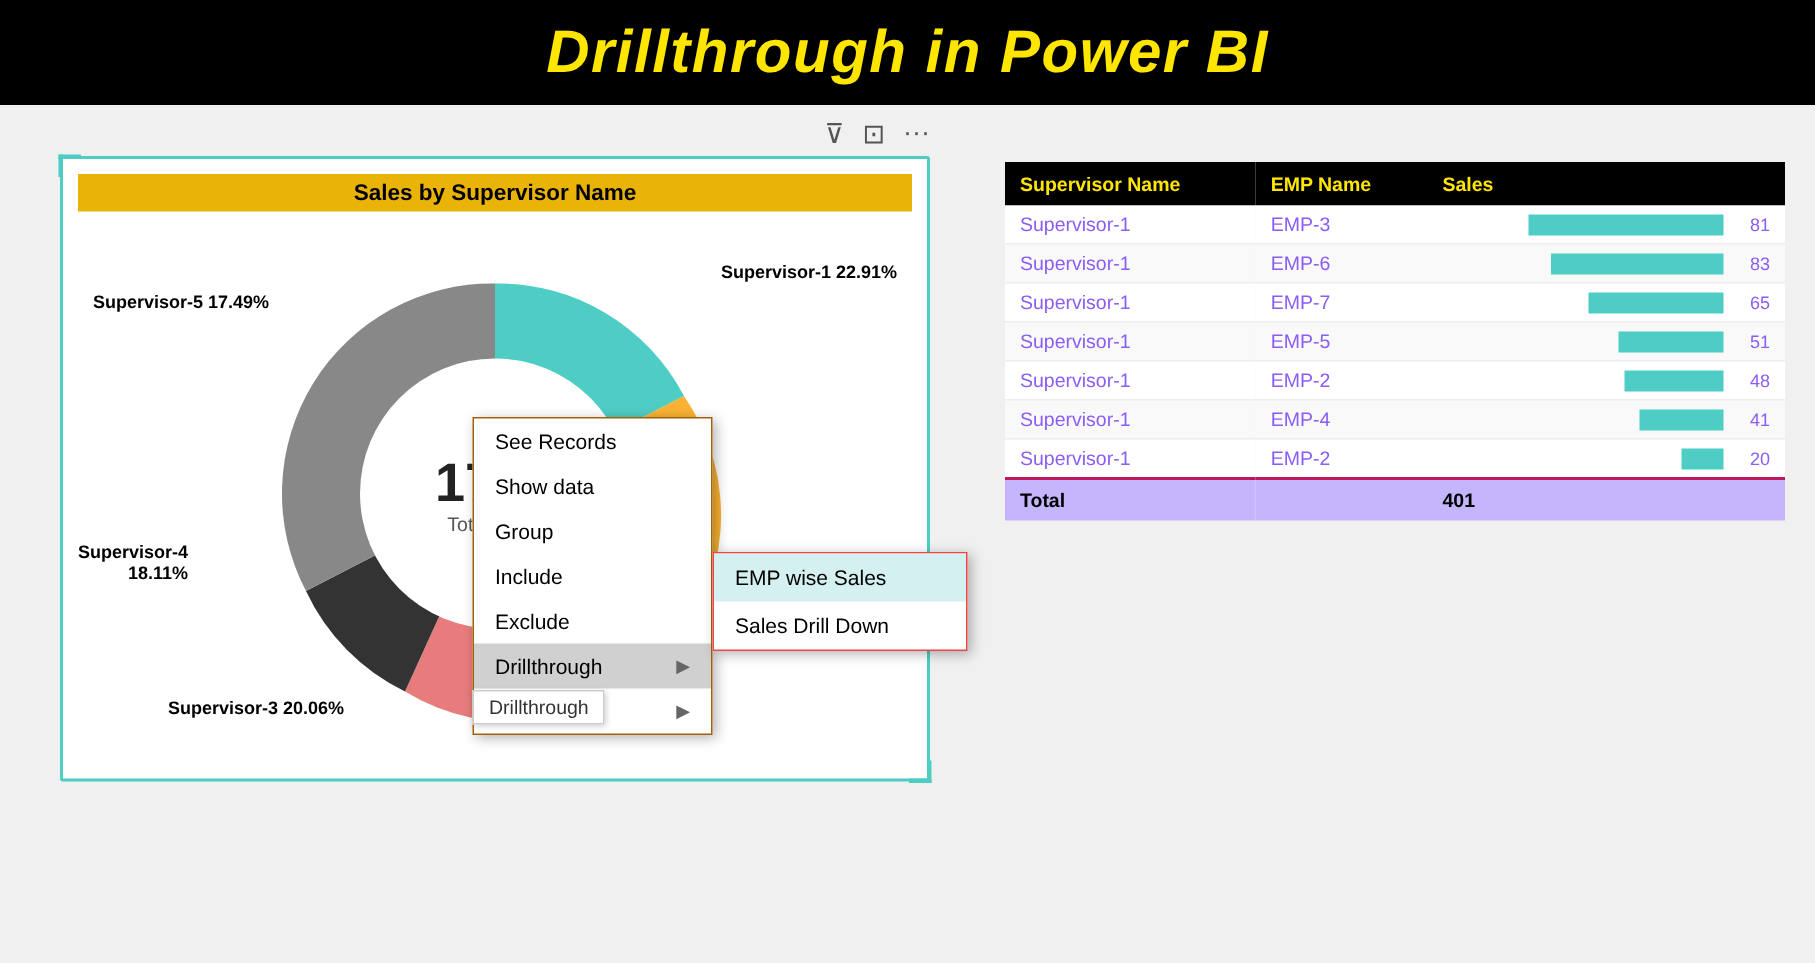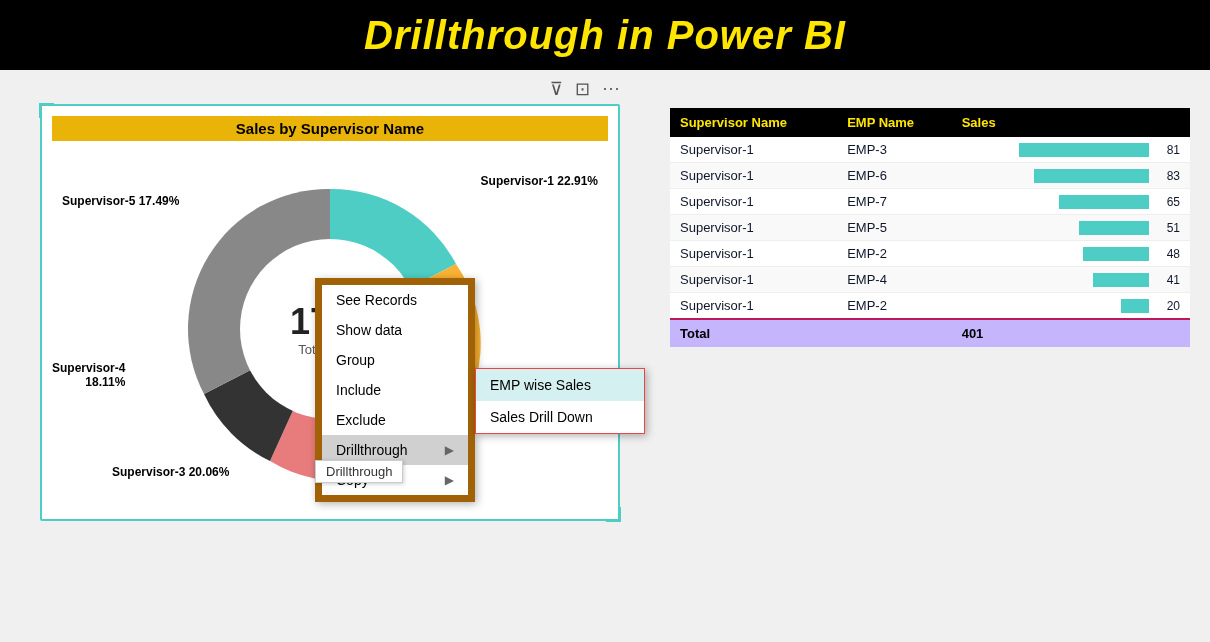--- a/index.html
+++ b/index.html
@@ -133,21 +133,21 @@
       font-size: 13px;
       color: #555;
     }
 
     
     .context-menu {
       position: absolute;
       top: 200px;
       left: 295px;
       background: #fff;
-      border: 7px solid #a16207;
+      border: 1px solid #a16207;
       box-shadow: 2px 2px 8px rgba(0,0,0,0.3);
       min-width: 160px;
       z-index: 10;
       font-size: 14px;
     }
     .context-menu-item {
       padding: 7px 14px;
       cursor: pointer;
       display: flex;
       justify-content: space-between;
@@ -217,21 +217,21 @@
     }
     .data-table tbody tr {
       background: #fff;
       border-bottom: 1px solid #eee;
     }
     .data-table tbody tr:nth-child(even) {
       background: #f9f9f9;
     }
     .data-table tbody td {
       padding: 5px 10px;
-      color: #0f172a;
+      color: #8b5cf6;
     }
     .data-table tfoot tr {
       background: #c4b5fd;
       border-top: 2px solid #be185d;
       font-weight: 700;
     }
     .data-table tfoot td {
       padding: 6px 10px;
       color: #000;
     }

